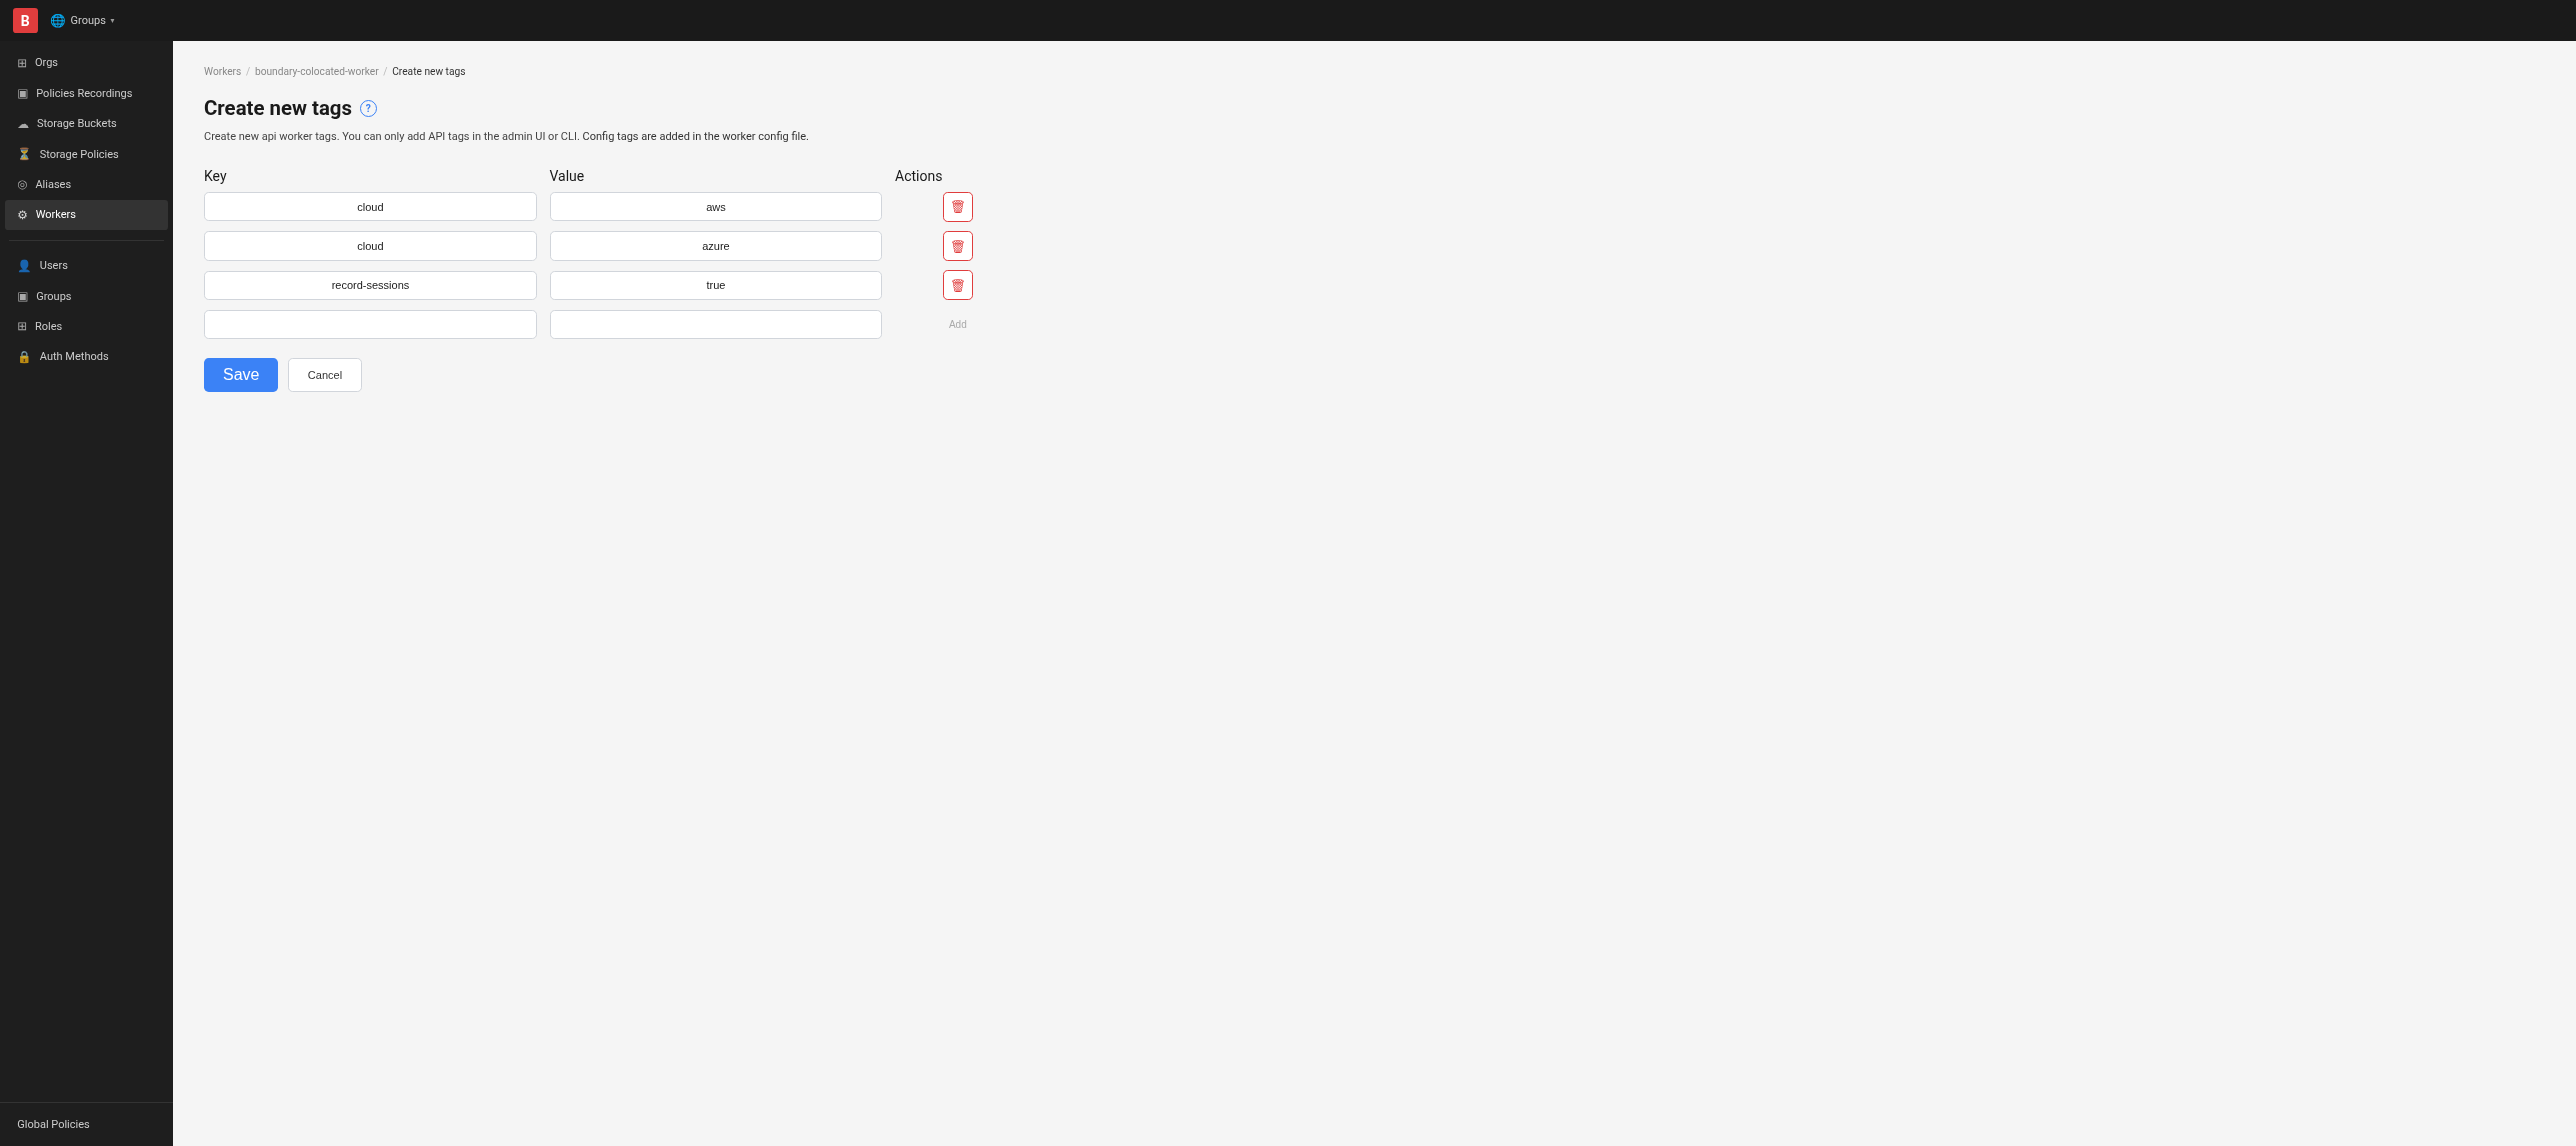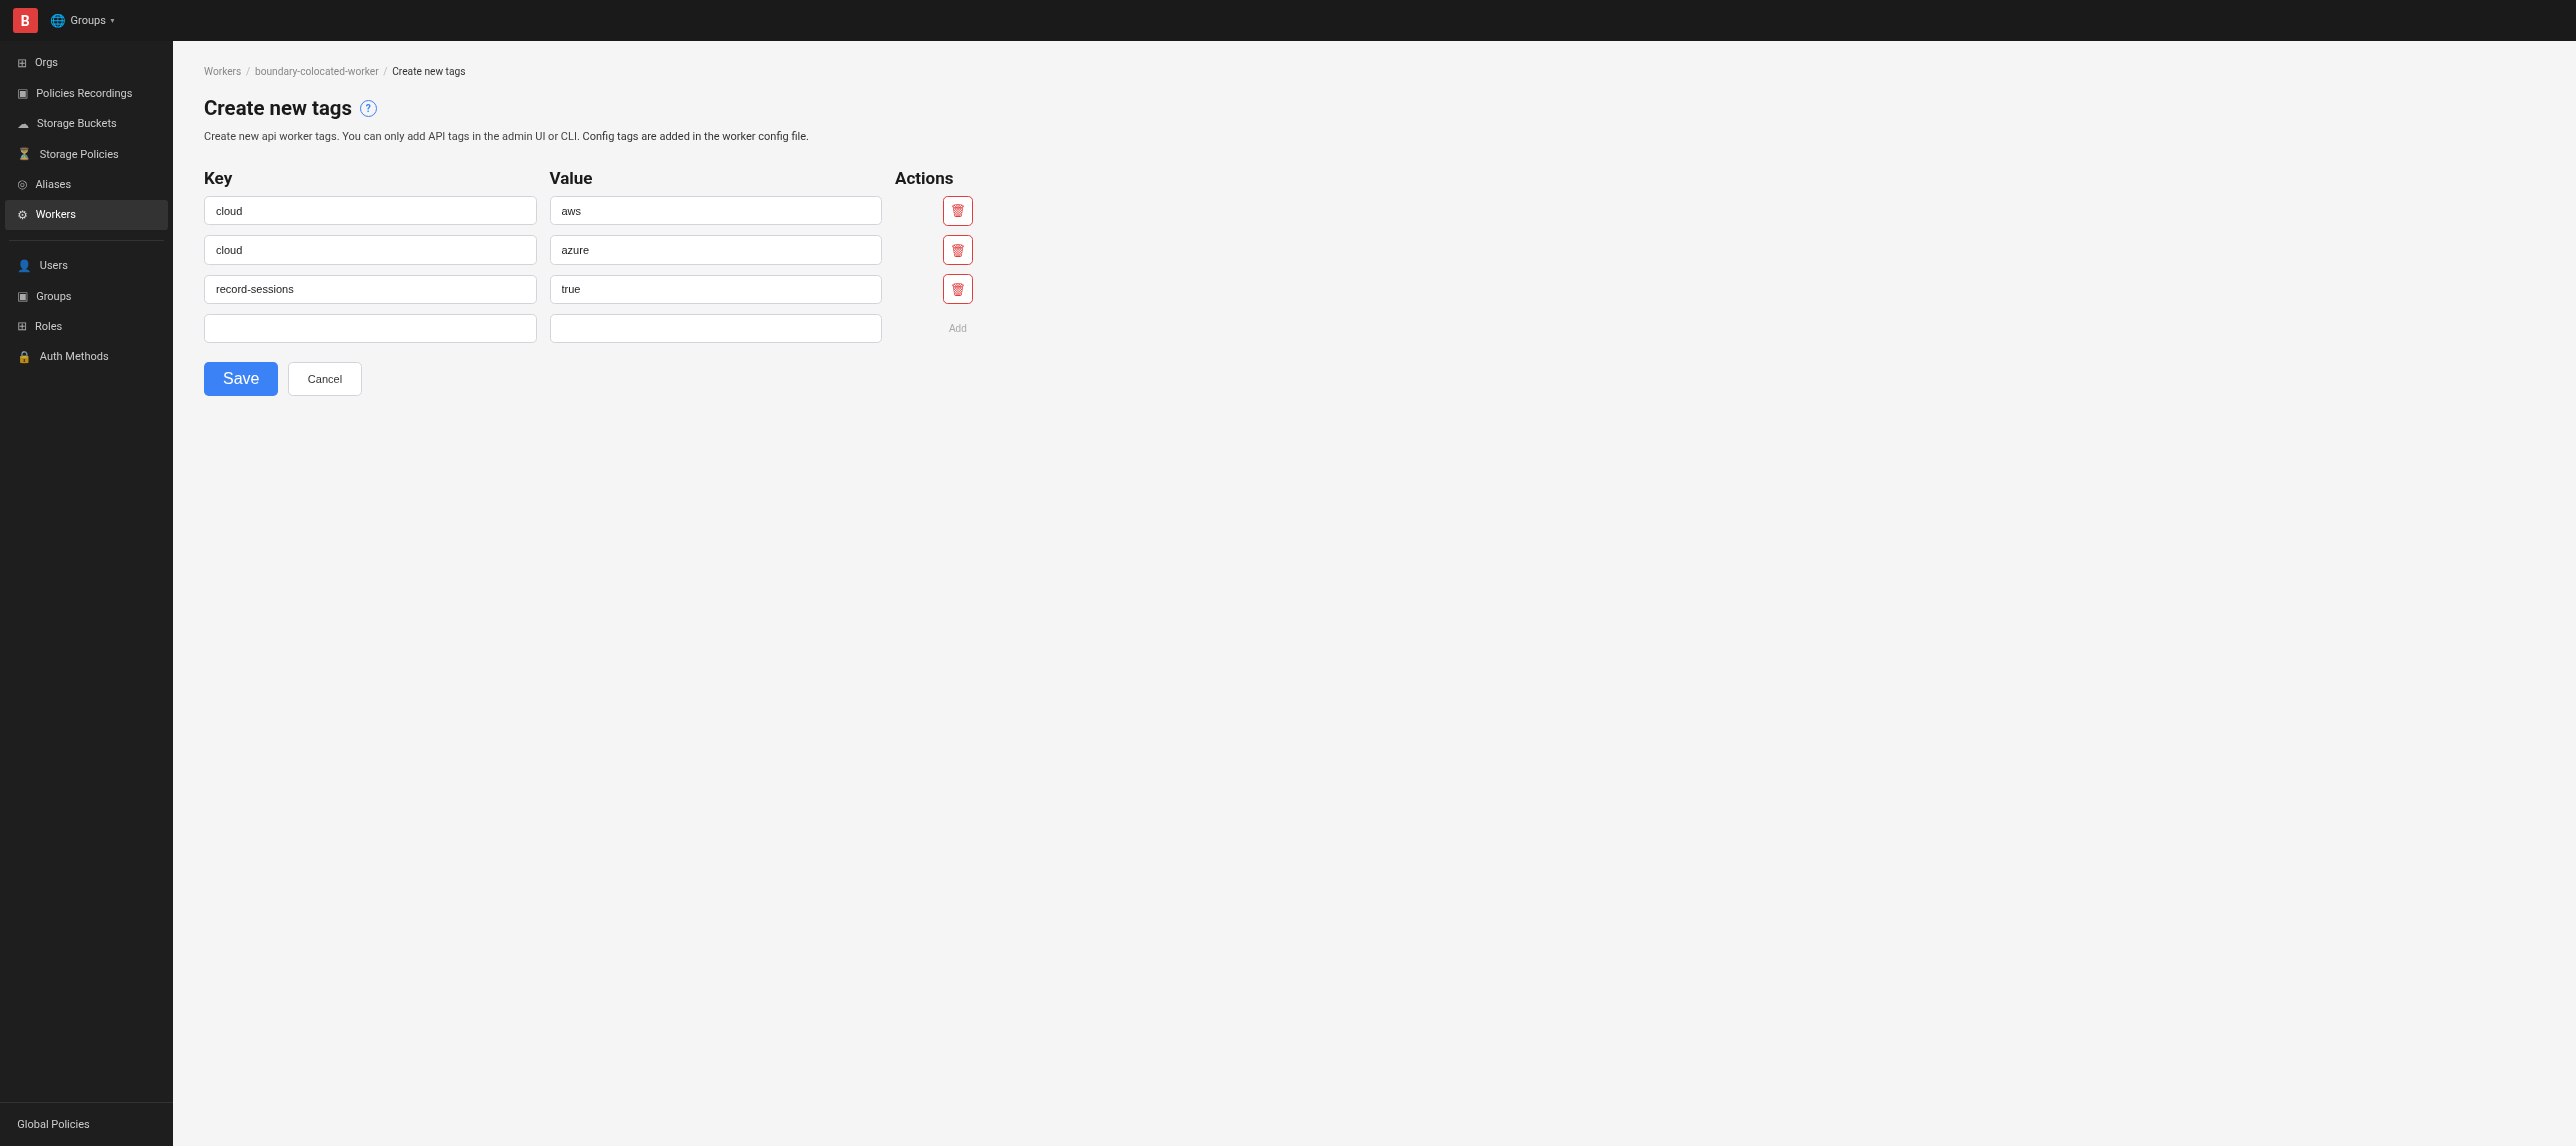--- a/index.html
+++ b/index.html
@@ -148,42 +148,43 @@
     
     .form-table {
       width: 100%;
       max-width: 769px;
     }
     .form-header {
       display: grid;
       grid-template-columns: 1fr 1fr 78px;
       gap: 6px;
       margin-bottom: 7.8px;
-      font-size: 17px;
-      font-weight: 700;
+      font-size: 14px;
+      font-weight: 400;
       color: #1a1a1a;
     }
     .form-header-actions { }
 
     .form-row {
       display: grid;
       grid-template-columns: 1fr 1fr 78px;
       gap: 12.6px;
       align-items: center;
       margin-bottom: 9.4px;
     }
     .form-input {
       width: 100%;
       padding: 7.8px 11px;
       border: 0.8px solid #d1d5db;
       border-radius: 4.7px;
       font-size: 11px;
       background: #fff;
       color: #1a1a1a;
       outline: none;
+      text-align: center;
     }
     .form-input::placeholder { color: #aaa; }
 
     .action-cell {
       display: flex;
       justify-content: flex-end;
       align-items: center;
     }
     .delete-btn {
       width: 30px;

